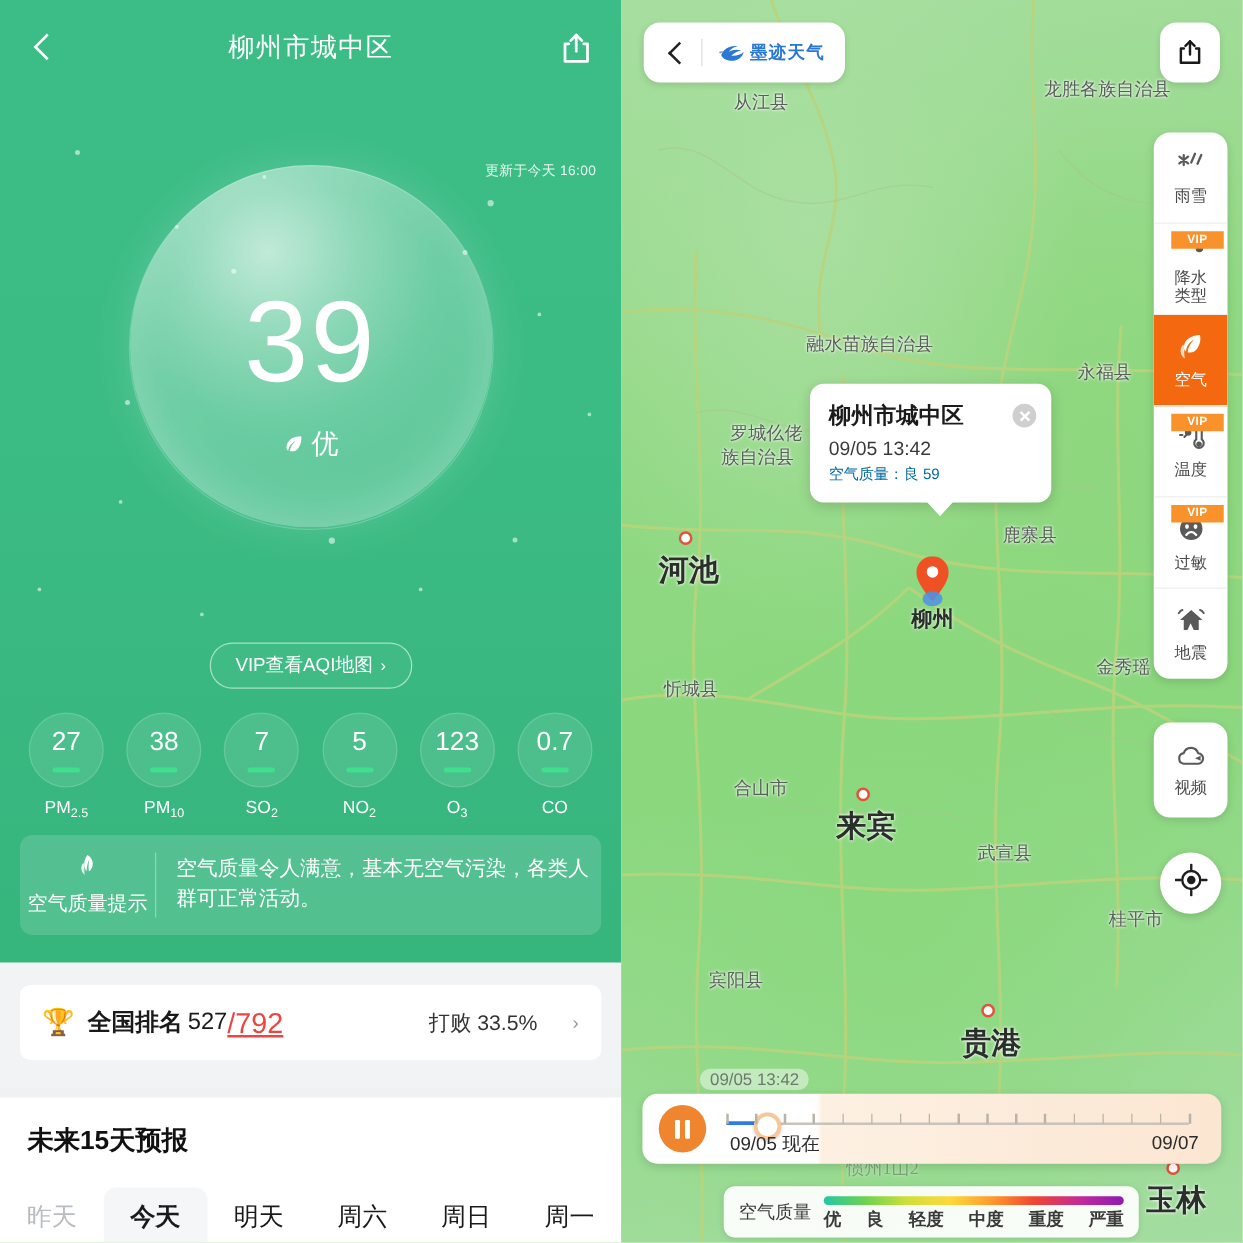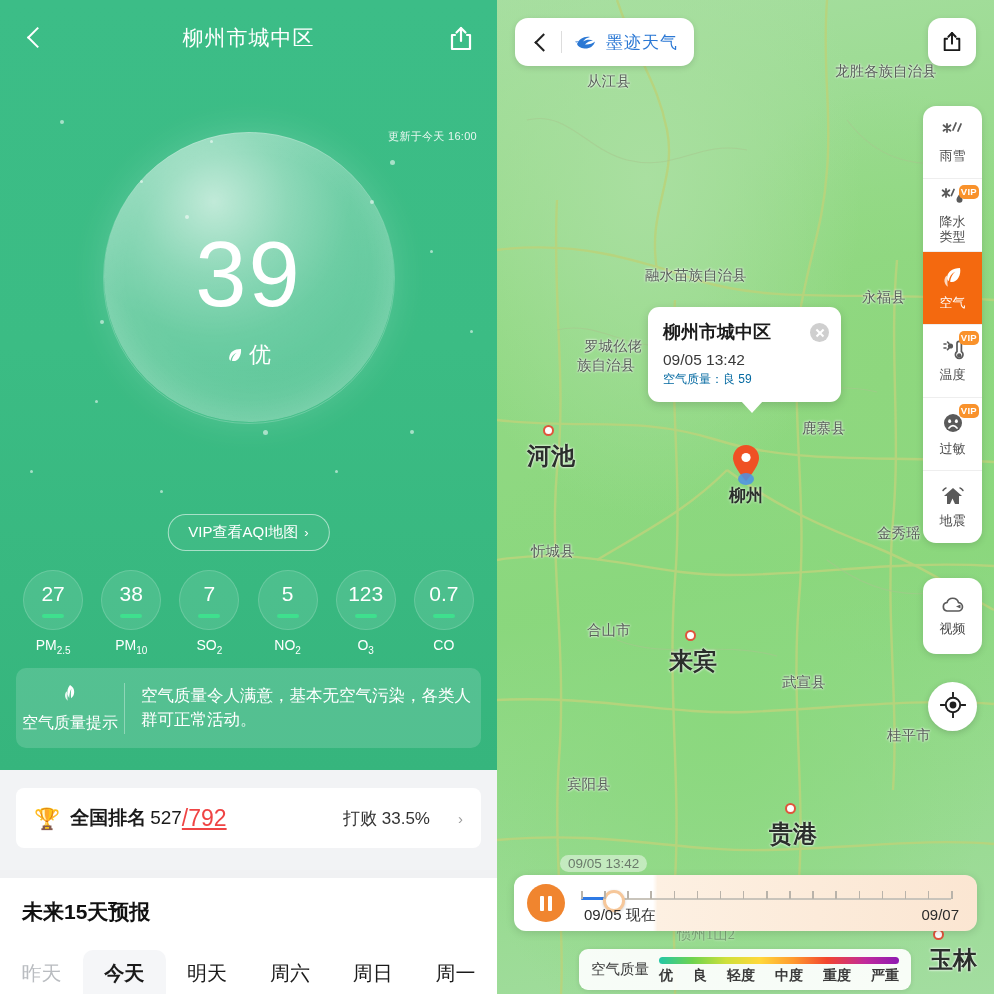--- a/index.html
+++ b/index.html
@@ -164,21 +164,21 @@
     box-shadow:0 2px 6px rgba(0,0,0,.12);cursor:pointer;
   }
   .mh-chev{width:20px;height:20px;position:relative;margin-right:10px;}
   .mh-chev:before{
     content:"";position:absolute;left:6px;top:4px;width:11px;height:11px;
     border-left:2.4px solid #222;border-bottom:2.4px solid #222;transform:rotate(45deg);
   }
   .mh-div{width:1px;height:22px;background:#ddd;margin-right:12px;}
   .mh-logo{display:flex;align-items:center;}
   .mh-brand{
-    font-size:17px;color:#2b78d4;font-weight:normal;letter-spacing:1px;margin-left:6px;
+    font-size:14px;color:#2b78d4;font-weight:bold;letter-spacing:1px;
     font-family:"Liberation Serif","DejaVu Serif",serif;
   }
   .map-share{
     position:absolute;right:18px;top:18px;width:48px;height:48px;border-radius:13px;
     background:#fff;display:flex;align-items:center;justify-content:center;
     box-shadow:0 2px 6px rgba(0,0,0,.12);cursor:pointer;
   }
 
   
   .popup{
@@ -223,21 +223,21 @@
     border-bottom:1px solid #eee;
   }
   .tb-item:last-child{border-bottom:none;}
   .tb-item.active{background:#f4690f;}
   .tb-ic{font-size:21px;line-height:1;margin-bottom:4px;color:#5a5a5a;}
   .tb-item.active .tb-ic{color:#fff;}
   .tb-lbl{font-size:13px;color:#4a4a4a;line-height:1.12;text-align:center;}
   .tb-item.active .tb-lbl{color:#fff;}
   .vipbadge{
     position:absolute;right:3px;top:6px;background:#f9922b;color:#fff;
-    font-size:9.5px;font-weight:bold;border-radius:5px;padding:1px 2px;
+    font-size:9.5px;font-weight:bold;border-radius:0;padding:1px 13px;
     letter-spacing:.3px;line-height:1.25;
   }
   .video-btn{
     position:absolute;right:12px;top:578px;width:59px;height:76px;background:#fff;
     border-radius:13px;display:flex;flex-direction:column;align-items:center;
     justify-content:center;box-shadow:0 2px 7px rgba(0,0,0,.13);cursor:pointer;
   }
   .locate-btn{
     position:absolute;right:17px;top:682px;width:49px;height:49px;border-radius:50%;
     background:#fff;display:flex;align-items:center;justify-content:center;
@@ -464,21 +464,21 @@
         <div class="mlabel" style="left: 380px; top: 524px;">金秀瑶</div>
         <div class="mlabel" style="left: 34px; top: 542px;">忻城县</div>
         <div class="mlabel" style="left: 90px; top: 621px;">合山市</div>
         <div class="mlabel city" style="left: 172px; top: 645px;">来宾</div>
         <div class="citydot" style="left: 188px; top: 630px;"></div>
         <div class="mlabel" style="left: 285px; top: 673px;">武宣县</div>
         <div class="mlabel" style="left: 70px; top: 775px;">宾阳县</div>
         <div class="mlabel" style="left: 390px; top: 726px;">桂平市</div>
         <div class="mlabel city" style="left: 272px; top: 818px;">贵港</div>
         <div class="citydot" style="left: 288px; top: 803px;"></div>
-        <div class="mlabel city" style="left: 432px; top: 944px;">玉林</div>
+        <div class="mlabel city" style="left: 420px; top: 944px;">玉林</div>
         <div class="citydot" style="left: 436px; top: 929px;"></div>
         <div class="mlabel" style="opacity: 0.45; left: 180px; top: 925px;">惯州1山2</div>
       </div>
 
     <div class="map-header">
       <div class="mh-chev"></div>
       <div class="mh-div"></div>
       <div class="mh-logo">
         <svg width="26" height="20" viewBox="0 0 26 20">
           <path d="M3 12c2-5 7-8 13-7-3 .6-5.5 2.2-7 4.5 3-1.8 6.6-2.2 10-1-3.4.4-6 1.8-8 4 4 .3 7.5-.8 10-3-1.2 4.6-5.5 7.4-10.6 7C6.6 16.2 3.8 14.6 3 12z" fill="#2b78d4"></path>

